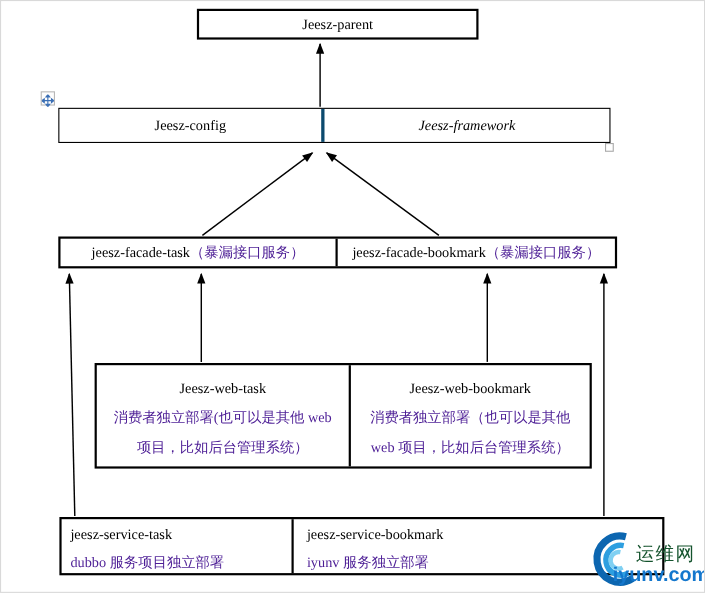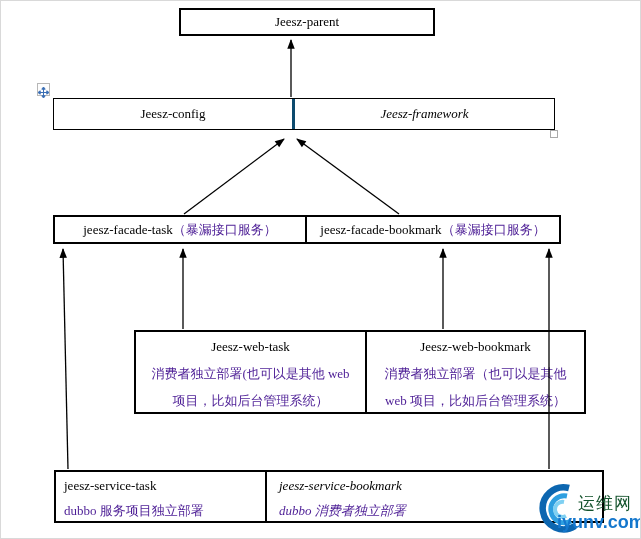--- a/index.html
+++ b/index.html
@@ -81,41 +81,41 @@
 
   <div class="box" style="left:52px;top:214px;width:508px;height:29px;">
     <div class="cell center" style="width:250px;">
       <span class="lbl"><span>jeesz-facade-task</span><span class="red">（暴漏接口服务）</span></span>
     </div>
     <div class="cell center" style="flex:1;border-left:2px solid #000;">
       <span class="lbl"><span>jeesz-facade-bookmark</span><span class="red">（暴漏接口服务）</span></span>
     </div>
   </div>
 
-  <div class="box" style="left:85px;top:329px;width:452px;height:84px;margin-left:48px;">
+  <div class="box" style="left:85px;top:329px;width:452px;height:96px;">
     <div class="cell center" style="width:229px;padding-top:2px;">
       <span class="web-line">Jeesz-web-task</span>
       <span class="web-line red">消费者独立部署(也可以是其他 web</span>
       <span class="web-line red">项目，比如后台管理系统）</span>
     </div>
     <div class="cell center" style="flex:1;border-left:2px solid #000;padding-top:2px;">
       <span class="web-line">Jeesz-web-bookmark</span>
       <span class="web-line red">消费者独立部署（也可以是其他</span>
       <span class="web-line red">web 项目，比如后台管理系统）</span>
     </div>
   </div>
 
   <div class="box" style="left:53px;top:469px;width:550px;height:53px;">
     <div class="cell" style="width:209px;padding:2px 0 0 8px;">
       <span class="svc-line">jeesz-service-task</span>
       <span class="svc-line red">dubbo 服务项目独立部署</span>
     </div>
-    <div class="cell" style="flex:1;border-left:2px solid #000;padding:2px 0 0 12px;font-style:italic;">
+    <div class="cell" style="flex:1;border-left:2px solid #000;padding:2px 0 0 12px;">
       <span class="svc-line">jeesz-service-bookmark</span>
-      <span class="svc-line red">dubbo 消费者独立部署</span>
+      <span class="svc-line red">iyunv 服务独立部署</span>
     </div>
   </div>
 
   <div class="watermark">
     <svg width="50" height="56" viewBox="0 0 50 56" style="position:absolute;left:2px;top:2px;">
       <g fill="none">
         <path d="M38,7 A21,21 0 1 0 44,45" stroke="#0c66b0" stroke-width="6.5"></path>
         <path d="M36,15 A13.5,13.5 0 1 0 40,40" stroke="#2e9fe0" stroke-width="5"></path>
         <path d="M33,21 A7.5,7.5 0 1 0 35,35" stroke="#7fd0f2" stroke-width="4"></path>
       </g>

